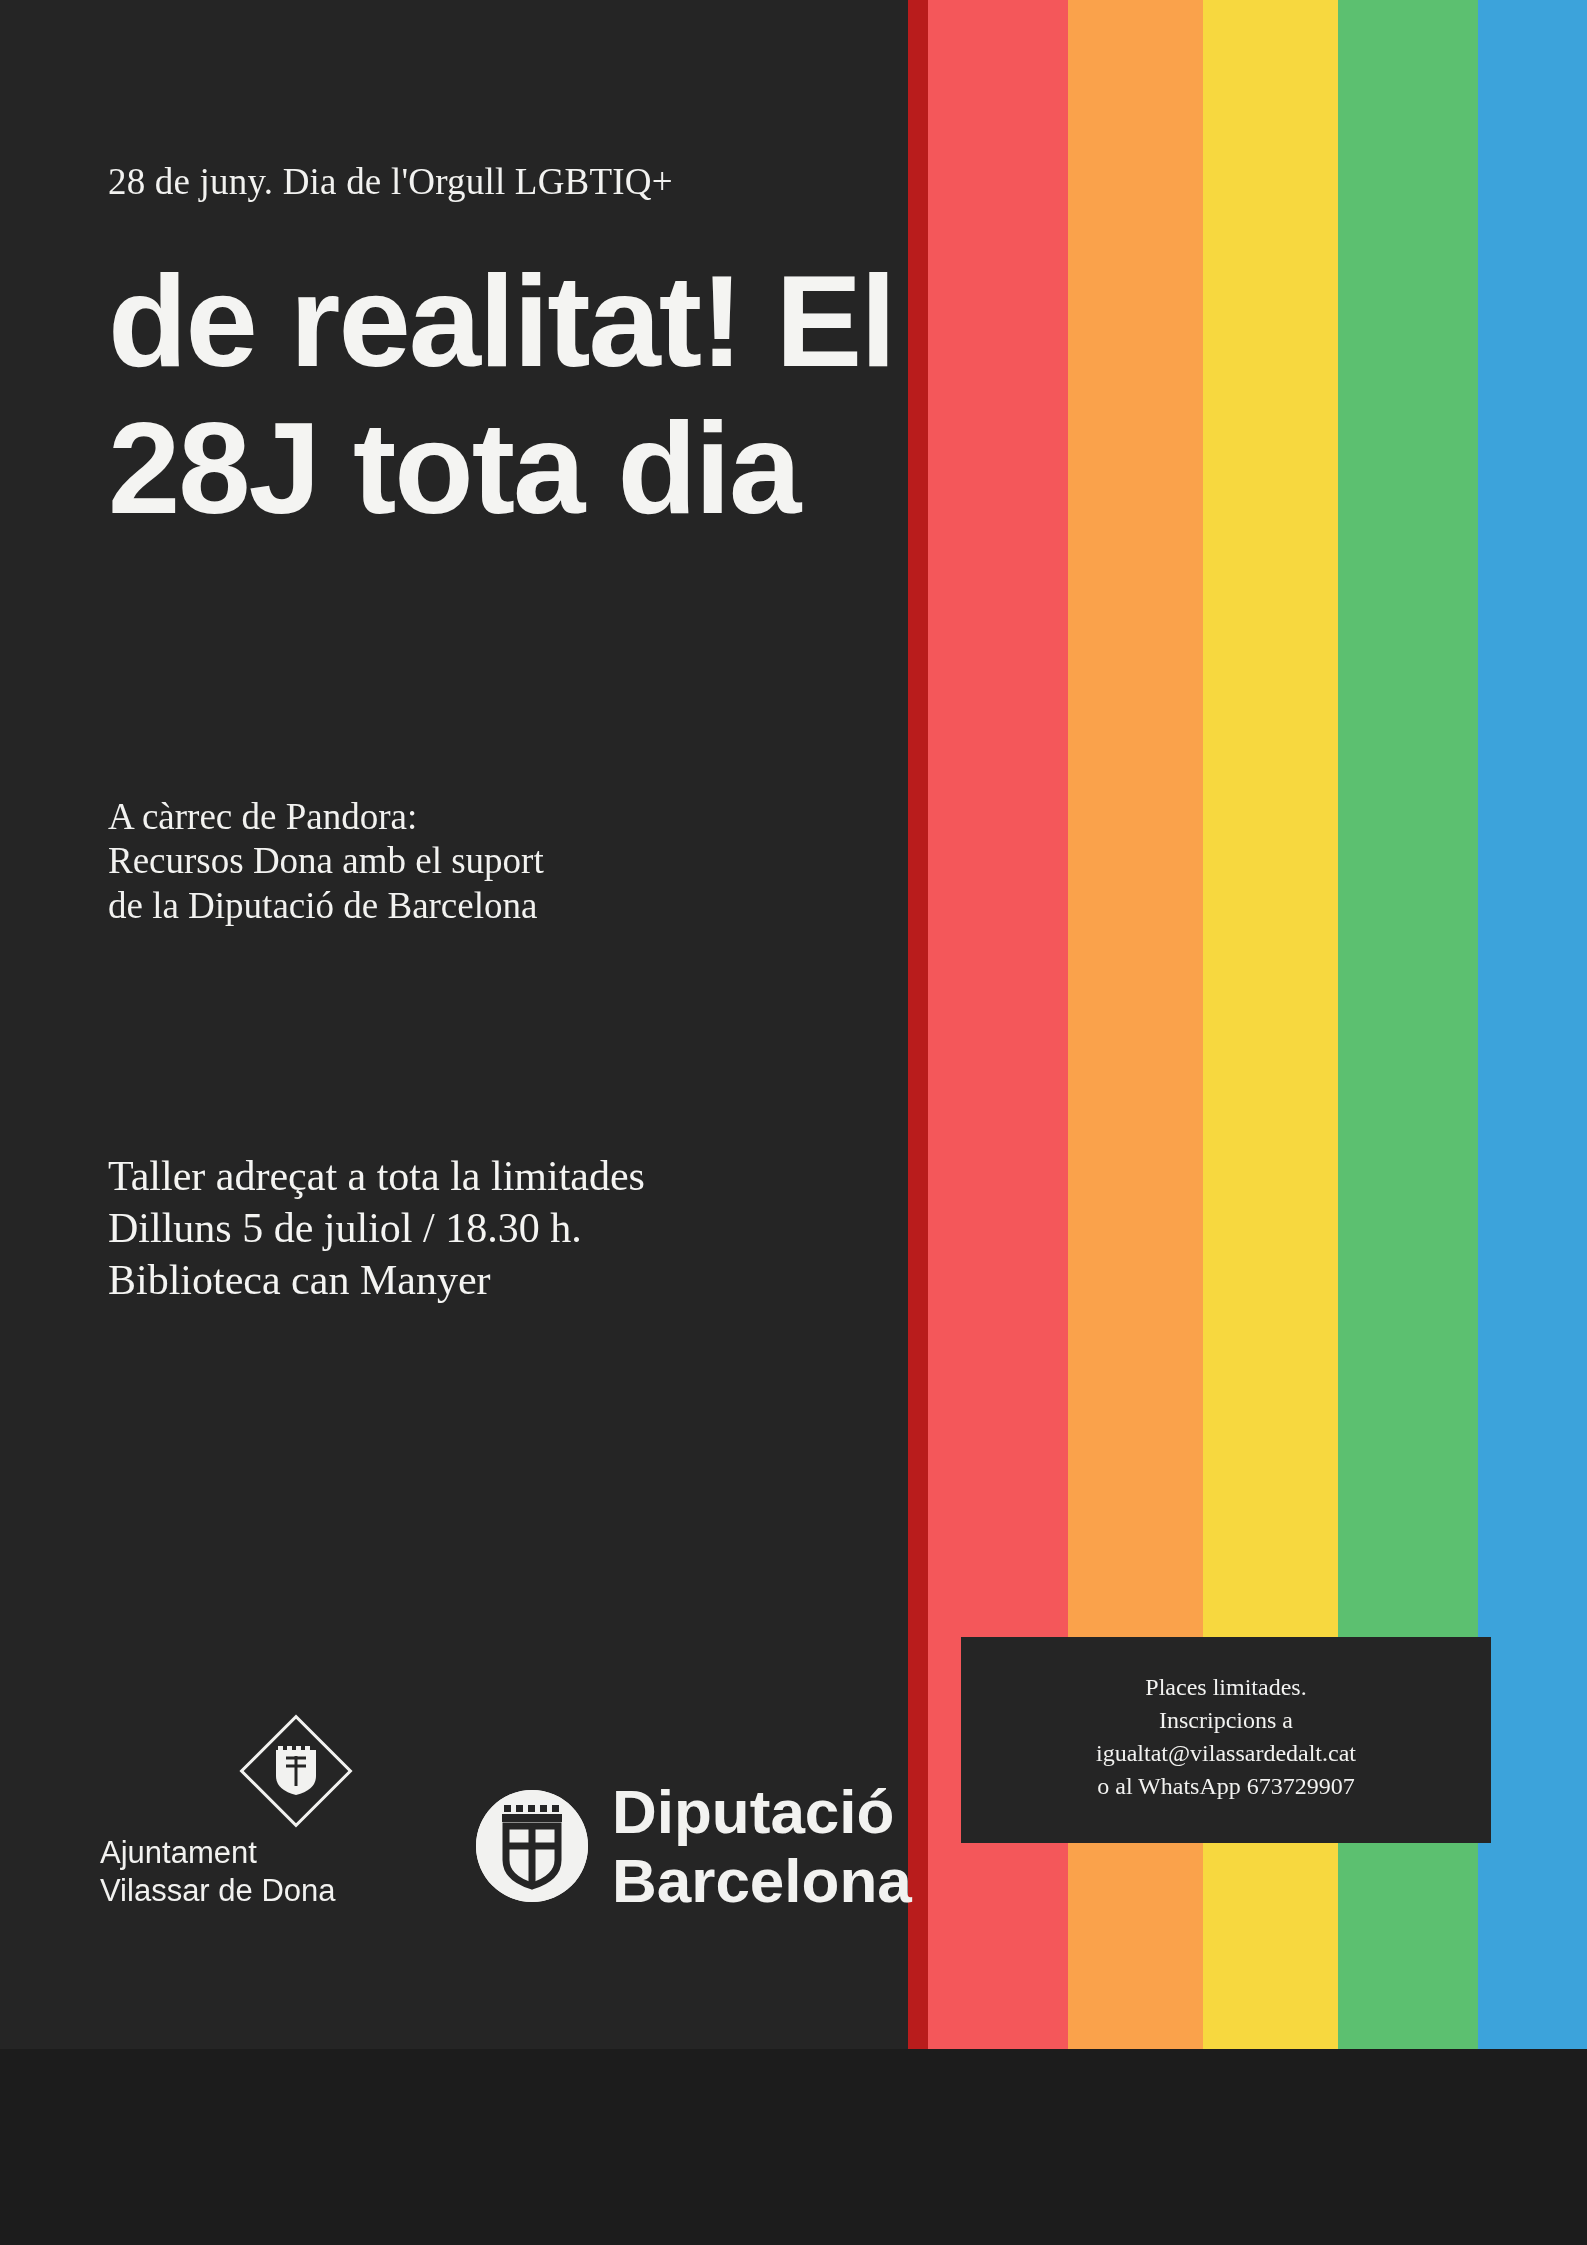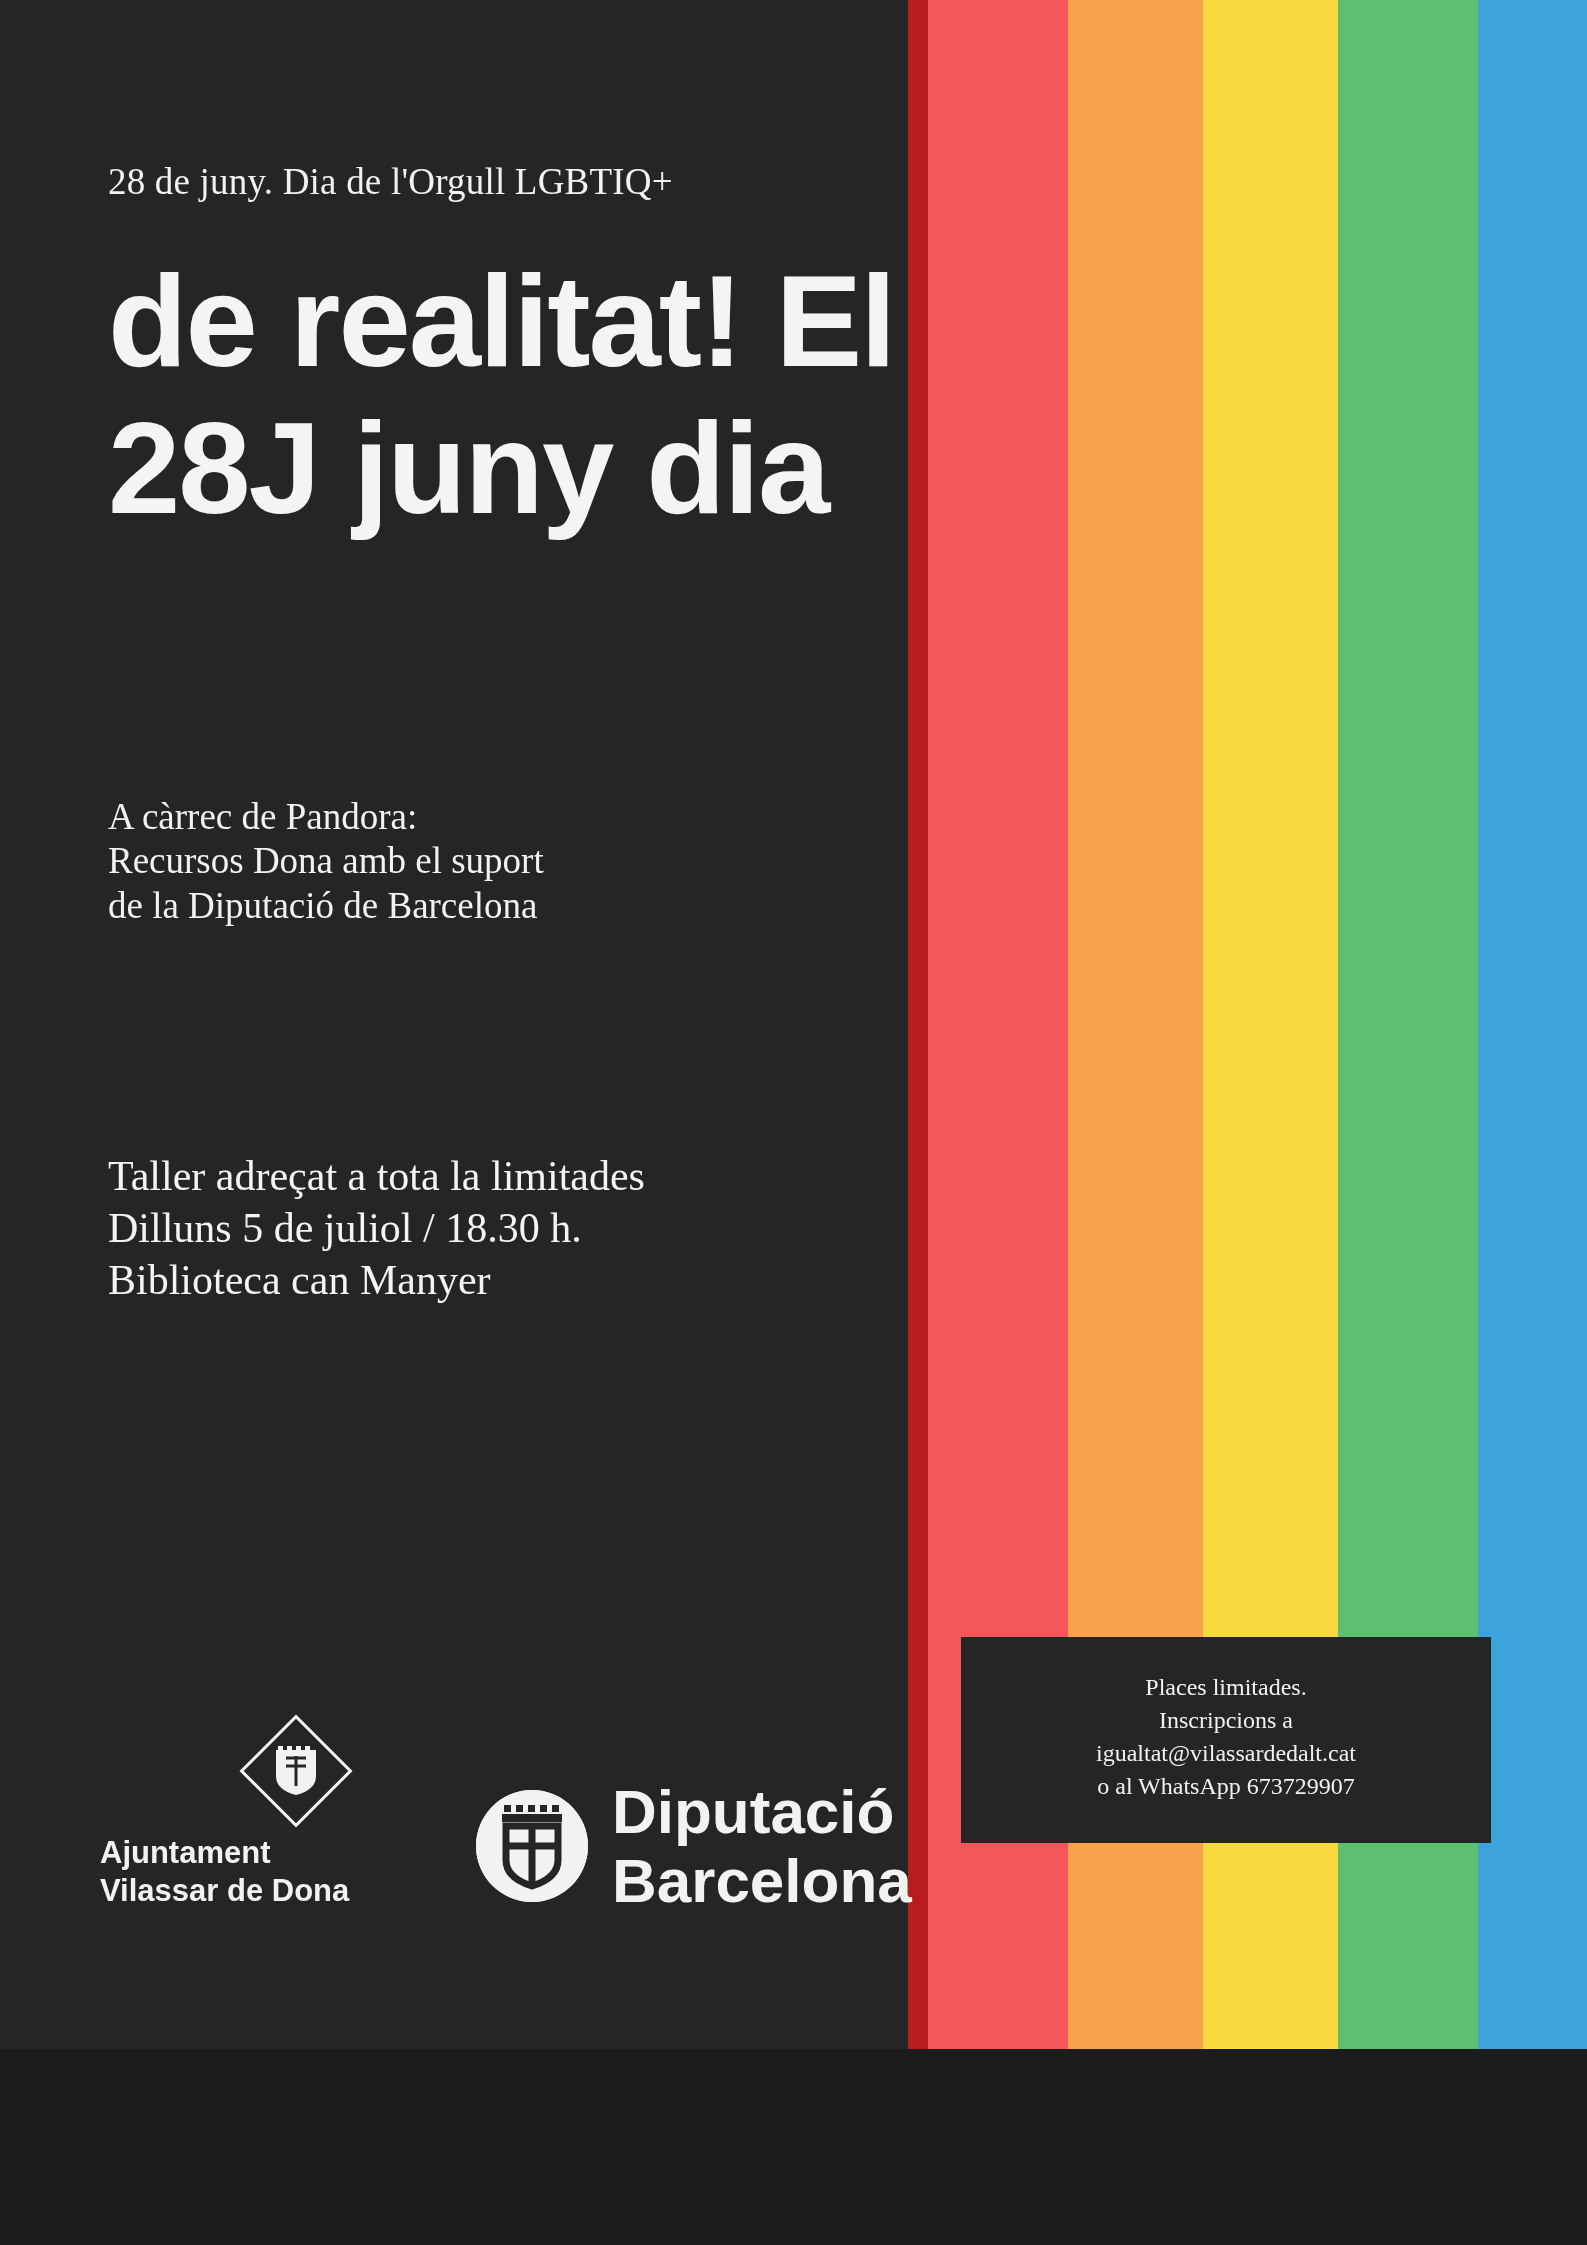--- a/index.html
+++ b/index.html
@@ -142,21 +142,21 @@
     top: 50%;
     transform: translate(-50%, -50%) rotate(-45deg);
     width: 44px;
     height: 50px;
   }
   .aj-text {
     position: absolute;
     left: 0;
     bottom: 0;
     font-family: "Liberation Sans", sans-serif;
-    font-weight: bold;
+    font-weight: normal;
     font-size: 31px;
     line-height: 1.25;
     color: #f2f2f0;
   }
   .aj-text div { white-space: nowrap; }
   .logo-diputacio {
     display: flex;
     align-items: center;
     gap: 24px;
     height: 130px;
@@ -192,21 +192,21 @@
   </div>
 
   <div id="dark-panel"></div>
 
   <div id="content">
 
     <div class="kicker">28 de juny. Dia de l'Orgull LGBTIQ+</div>
 
     <div class="headline">
       <span class="ln">de realitat! El</span>
-      <span class="ln">28J juny dia</span>
+      <span class="ln">28J tota dia</span>
     </div>
 
     <div class="credit">
       <div>A càrrec de Pandora:</div>
       <div>Recursos Dona amb el suport</div>
       <div>de la Diputació de Barcelona</div>
     </div>
 
     <div class="details">
       <div>Taller adreçat a tota la limitades</div>

